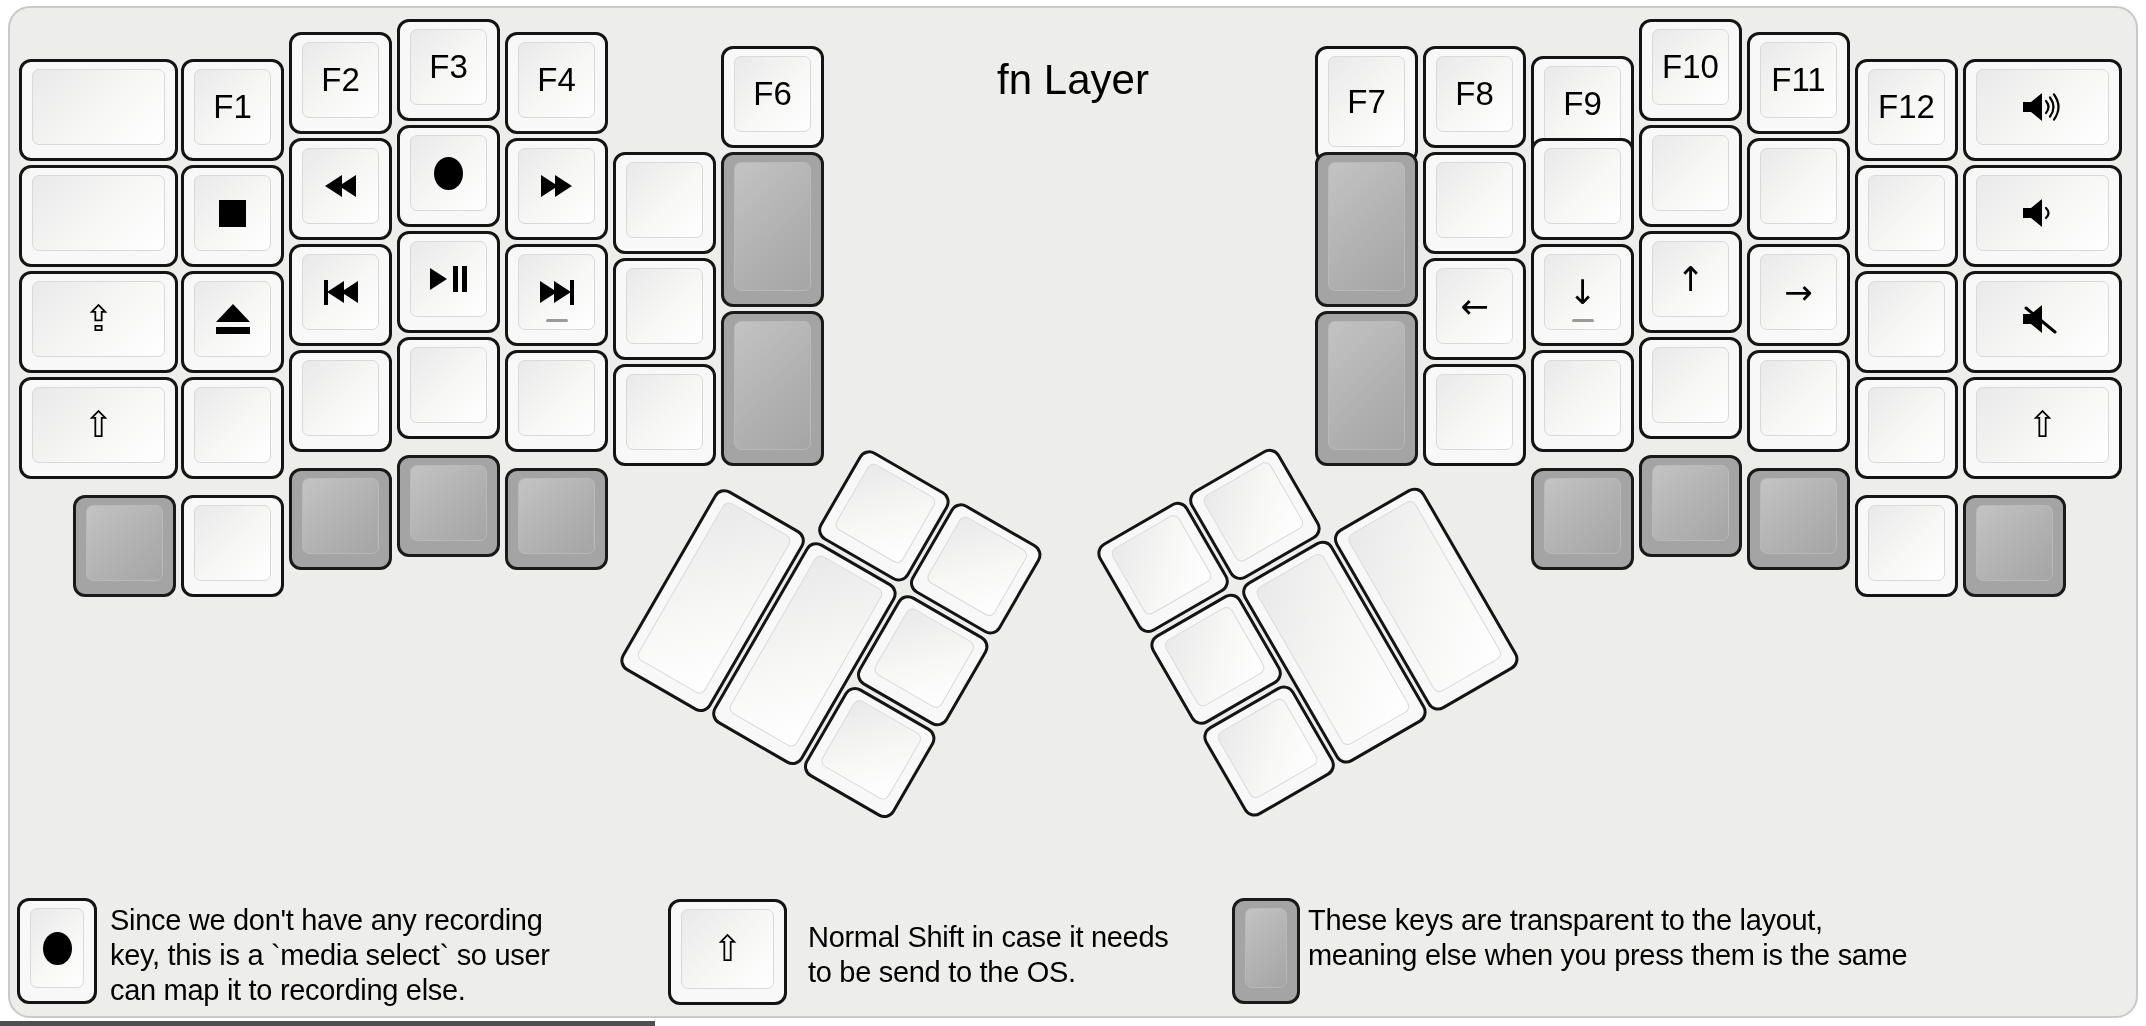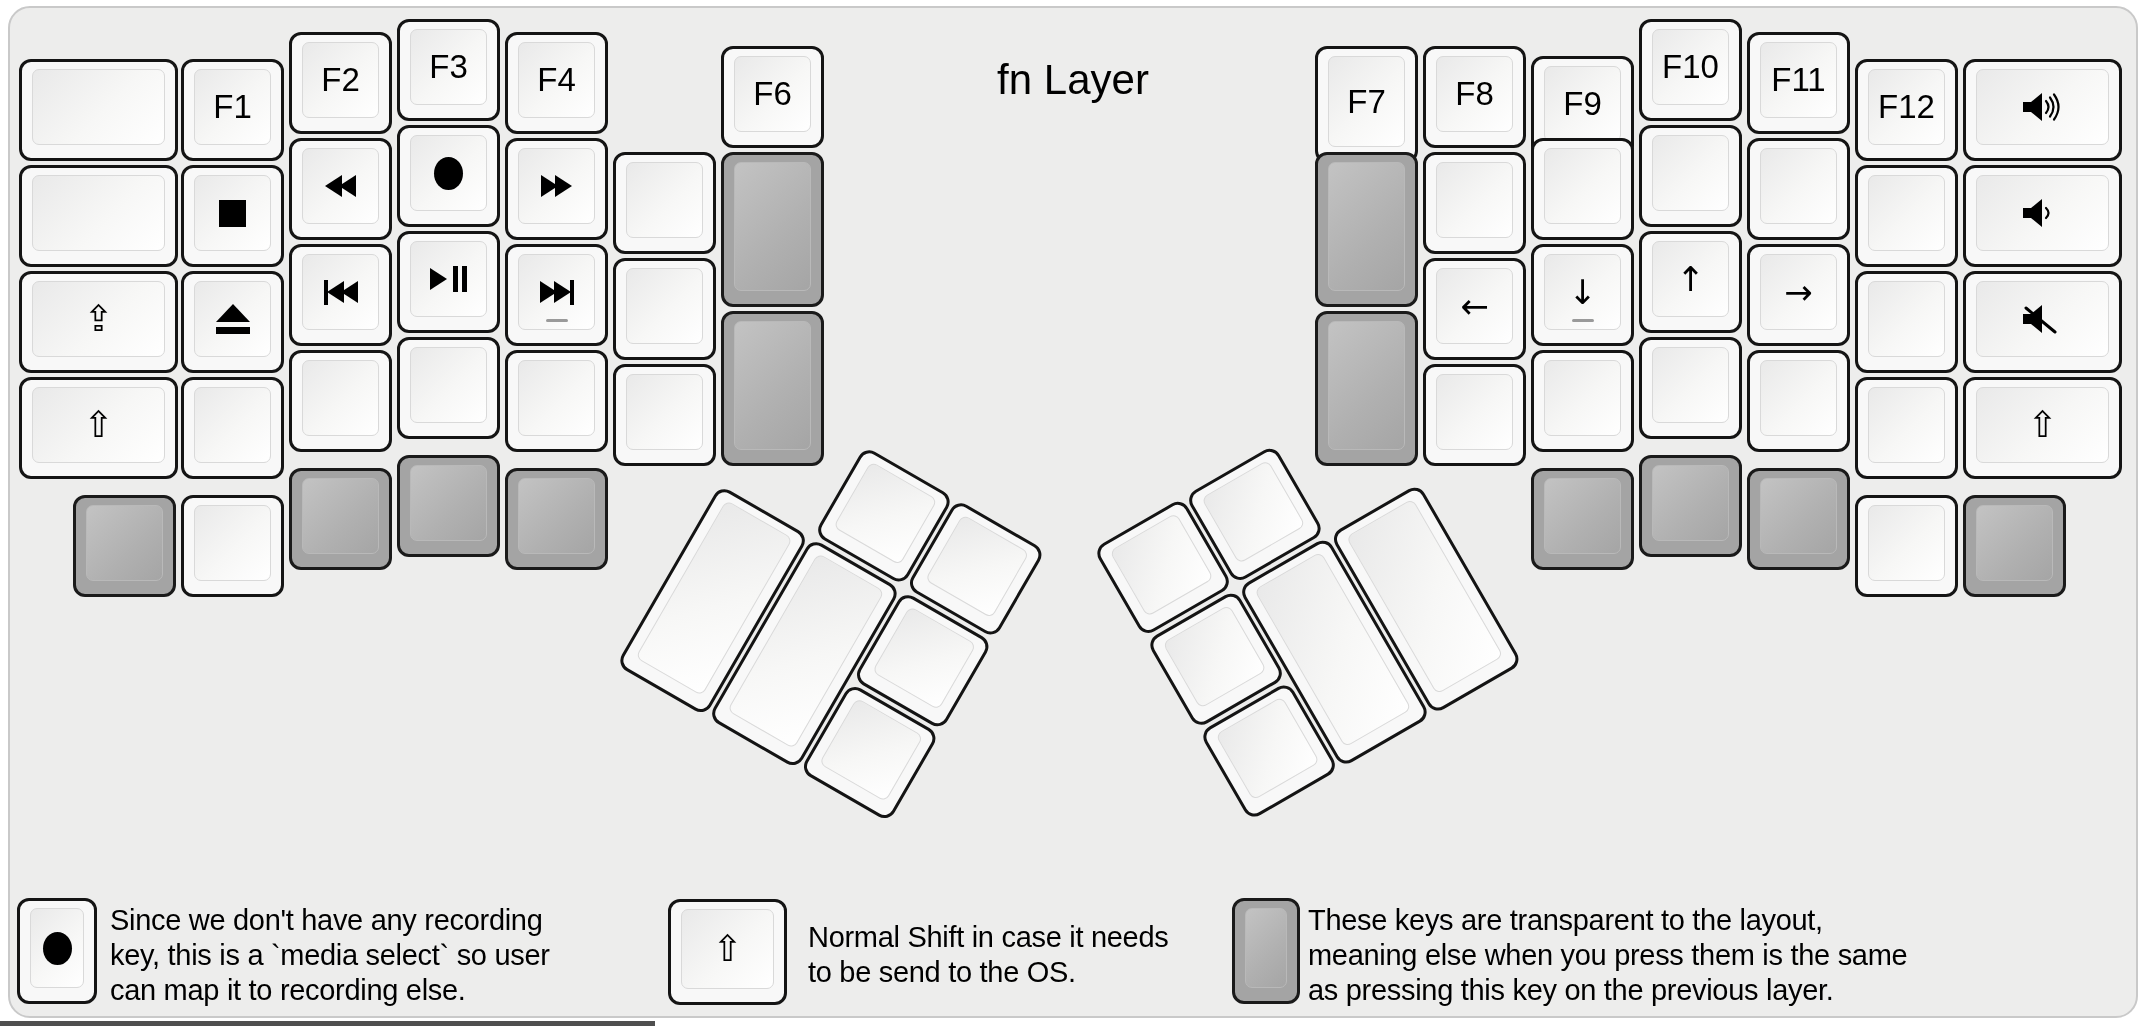--- a/index.html
+++ b/index.html
@@ -422,17 +422,16 @@
     <div>key, this is a `media select` so user</div>
     <div>can map it to recording else.</div>
   </div>
   <div class="legend-text" style="left:808px;top:920px;">
     <div>Normal Shift in case it needs</div>
     <div>to be send to the OS.</div>
   </div>
   <div class="legend-text" style="left:1308px;top:903px;">
     <div>These keys are transparent to the layout,</div>
     <div>meaning else when you press them is the same</div>
-    <div>as pressing this key on the previous layer.</div>
   </div>
 
   <div id="bottom-strip"></div>
 </div>
 
 </body></html>

